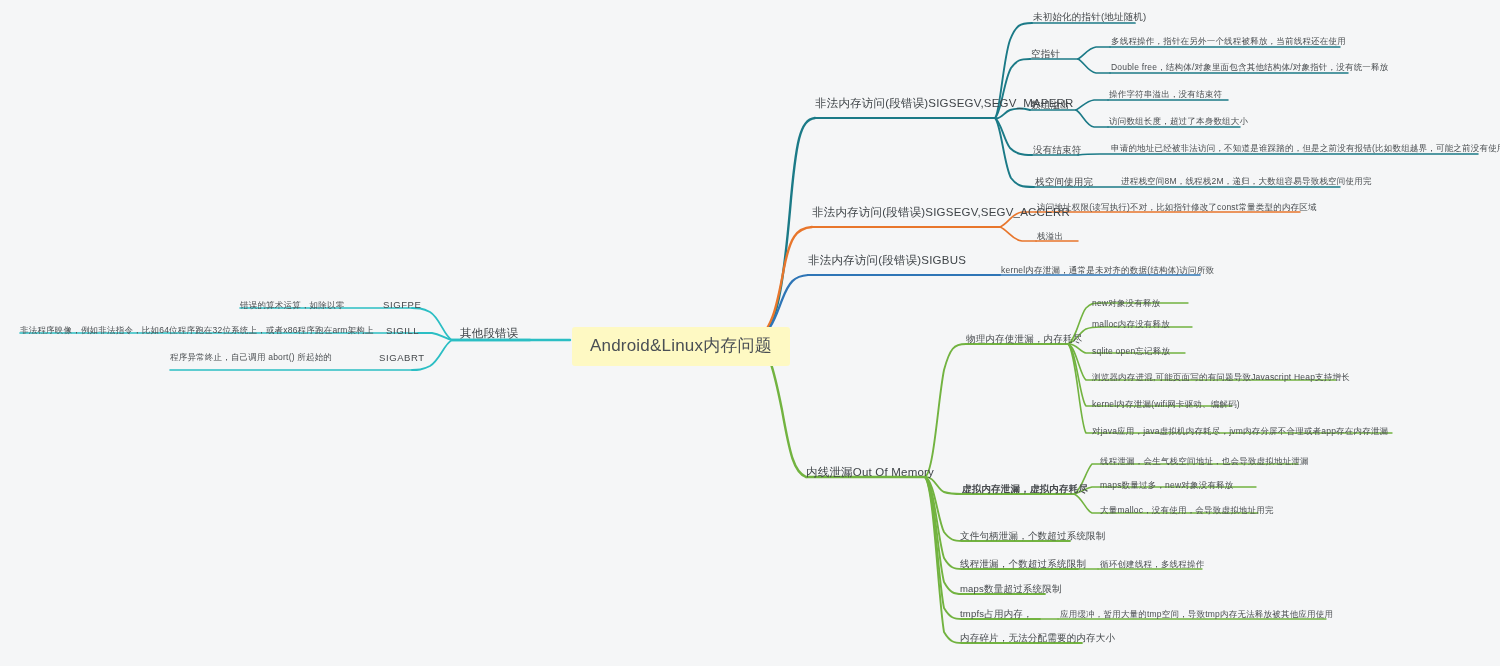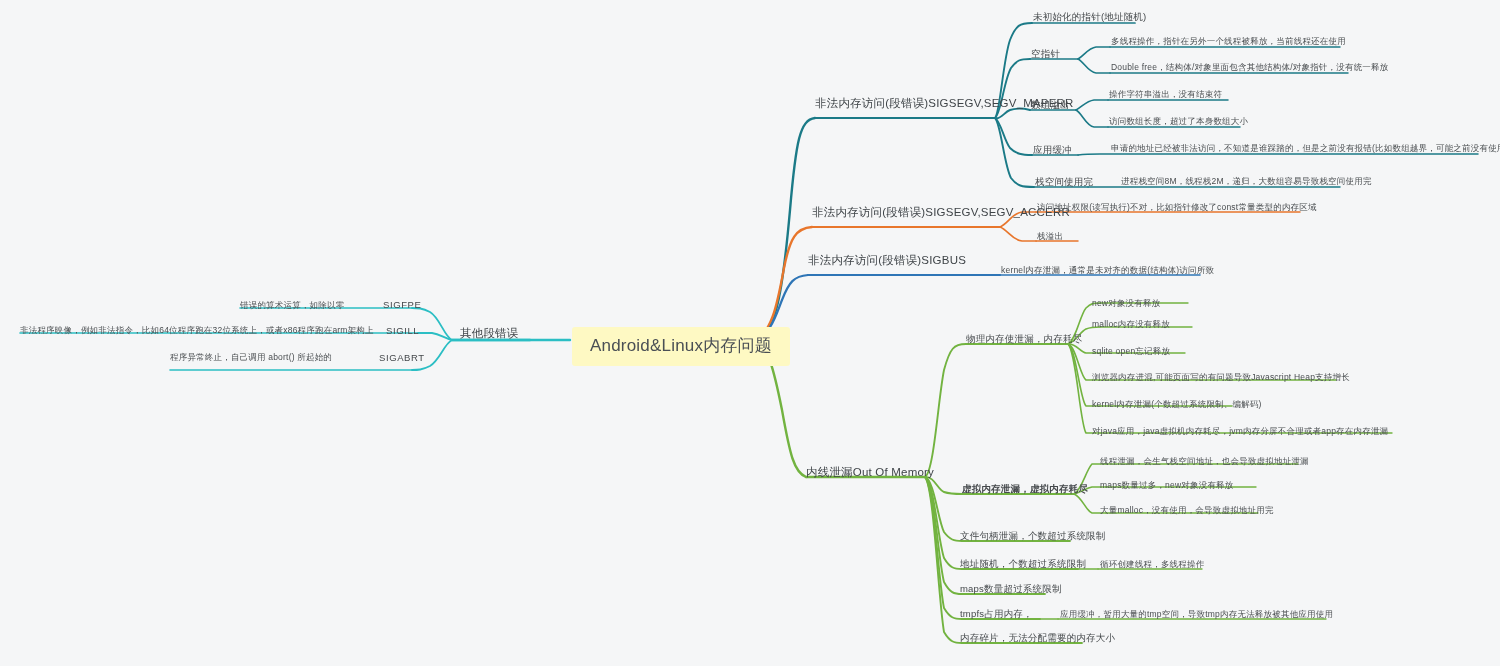--- a/index.html
+++ b/index.html
@@ -154,21 +154,21 @@
 <div class="node lvl2" style="left:1033px; top:12px;">未初始化的指针(地址随机)</div>
 
 <div class="node lvl2" style="left:1031px; top:49px;">空指针</div>
 <div class="node lvl3" style="left:1111px; top:37px;">多线程操作，指针在另外一个线程被释放，当前线程还在使用</div>
 <div class="node lvl3" style="left:1111px; top:63px;">Double free，结构体/对象里面包含其他结构体/对象指针，没有统一释放</div>
 
 <div class="node lvl2" style="left:1031px; top:100px;">数组溢出</div>
 <div class="node lvl3" style="left:1109px; top:90px;">操作字符串溢出，没有结束符</div>
 <div class="node lvl3" style="left:1109px; top:117px;">访问数组长度，超过了本身数组大小</div>
 
-<div class="node lvl2" style="left:1033px; top:145px;">应用缓冲</div>
+<div class="node lvl2" style="left:1033px; top:145px;">没有结束符</div>
 <div class="node lvl3" style="left:1111px; top:144px;">申请的地址已经被非法访问，不知道是谁踩踏的，但是之前没有报错(比如数组越界，可能之前没有使用)</div>
 
 <div class="node lvl2" style="left:1035px; top:177px;">栈空间使用完</div>
 <div class="node lvl3" style="left:1121px; top:177px;">进程栈空间8M，线程栈2M，递归，大数组容易导致栈空间使用完</div>
 
 <div class="node lvl1" style="left:812px; top:206px;">非法内存访问(段错误)SIGSEGV,SEGV_ACCERR</div>
 <div class="node lvl3" style="left:1037px; top:203px;">访问地址权限(读写执行)不对，比如指针修改了const常量类型的内存区域</div>
 <div class="node lvl3" style="left:1037px; top:232px;">栈溢出</div>
 
 <div class="node lvl1" style="left:808px; top:254px;">非法内存访问(段错误)SIGBUS</div>
@@ -185,31 +185,31 @@
 <div class="node sig" style="left:379px; top:353px;">SIGABRT</div>
 <div class="node lvl3" style="left:170px; top:353px;">程序异常终止，自己调用 abort() 所起始的</div>
 
 <div class="node lvl1" style="left:806px; top:466px;">内线泄漏Out Of Memory</div>
 
 <div class="node lvl2" style="left:966px; top:334px;">物理内存使泄漏，内存耗尽</div>
 <div class="node lvl3" style="left:1092px; top:299px;">new对象没有释放</div>
 <div class="node lvl3" style="left:1092px; top:320px;">malloc内存没有释放</div>
 <div class="node lvl3" style="left:1092px; top:347px;">sqlite open忘记释放</div>
 <div class="node lvl3" style="left:1092px; top:373px;">浏览器内存进混,可能页面写的有问题导致Javascript Heap支持增长</div>
-<div class="node lvl3" style="left:1092px; top:400px;">kernel内存泄漏(个数超过系统限制、编解码)</div>
+<div class="node lvl3" style="left:1092px; top:400px;">kernel内存泄漏(wifi网卡驱动、编解码)</div>
 <div class="node lvl3" style="left:1092px; top:427px;">对java应用，java虚拟机内存耗尽，jvm内存分屏不合理或者app存在内存泄漏</div>
 
 <div class="node lvl2" style="left:962px; top:484px;font-weight:bold;">虚拟内存泄漏，虚拟内存耗尽</div>
 <div class="node lvl3" style="left:1100px; top:457px;">线程泄漏，会生气栈空间地址，也会导致虚拟地址泄漏</div>
 <div class="node lvl3" style="left:1100px; top:481px;">maps数量过多，new对象没有释放</div>
 <div class="node lvl3" style="left:1100px; top:506px;">大量malloc，没有使用，会导致虚拟地址用完</div>
 
 <div class="node lvl2" style="left:960px; top:531px;">文件句柄泄漏，个数超过系统限制</div>
 
-<div class="node lvl2" style="left:960px; top:559px;">地址随机，个数超过系统限制</div>
+<div class="node lvl2" style="left:960px; top:559px;">线程泄漏，个数超过系统限制</div>
 <div class="node lvl3" style="left:1100px; top:560px;">循环创建线程，多线程操作</div>
 
 <div class="node lvl2" style="left:960px; top:584px;">maps数量超过系统限制</div>
 
 <div class="node lvl2" style="left:960px; top:609px;">tmpfs占用内存，</div>
 <div class="node lvl3" style="left:1060px; top:610px;">应用缓冲，暂用大量的tmp空间，导致tmp内存无法释放被其他应用使用</div>
 
 <div class="node lvl2" style="left:960px; top:633px;">内存碎片，无法分配需要的内存大小</div>
 
 </body></html>

